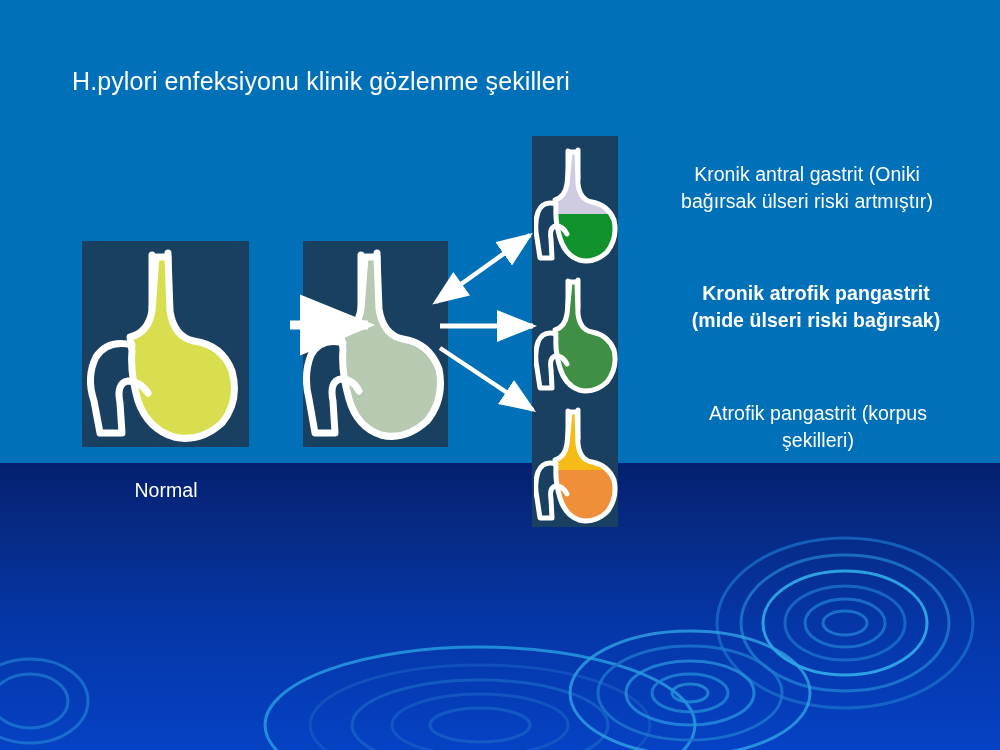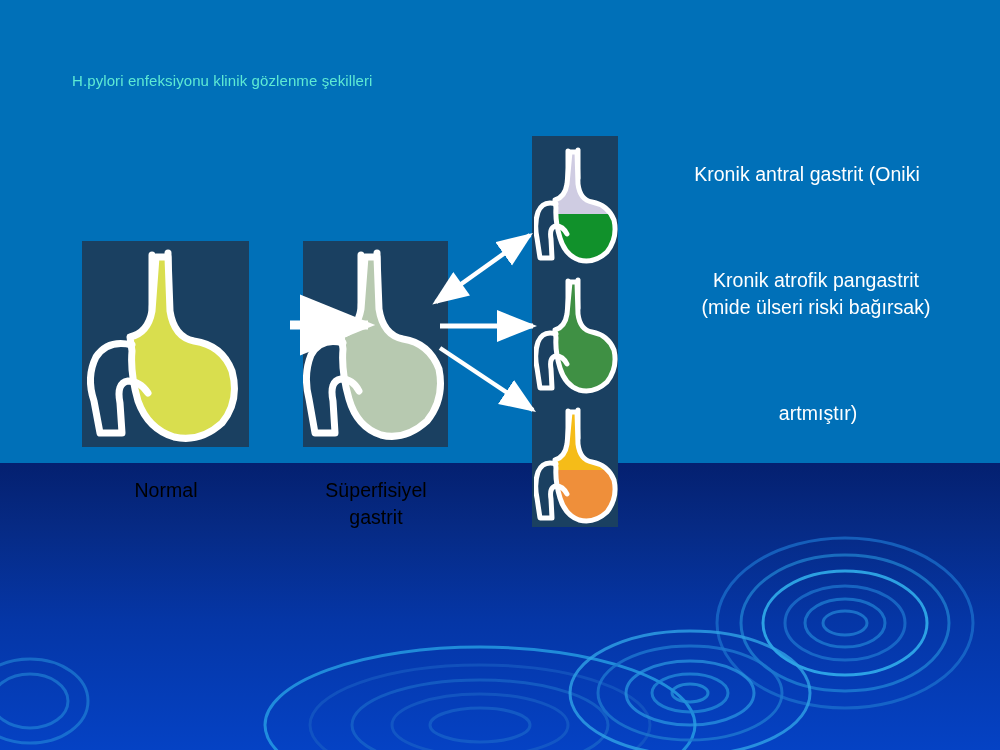--- a/index.html
+++ b/index.html
@@ -24,32 +24,32 @@
   #panel-column{left:532px;top:136px;width:86px;height:391px;}
 
   .stomach-svg{position:absolute;display:block;}
 
   
   .arrow-layer{position:absolute;left:0;top:0;width:1000px;height:750px;pointer-events:none;}
 
   
   .slide-title{
     position:absolute;left:72px;top:68px;width:560px;
-    color:#5eead4;font-size:15px;line-height:26px;letter-spacing:.1px;
+    color:#ffffff;font-size:25px;line-height:26px;letter-spacing:.1px;
   }
   .side-label{
     position:absolute;color:#ffffff;font-size:19.5px;line-height:26.5px;
     text-align:center;letter-spacing:.05px;
   }
   #label-antral{left:620px;top:161px;width:374px;}
-  #label-pangastritis{left:646px;top:267px;width:340px;}
+  #label-pangastritis{left:646px;top:280px;width:340px;font-weight:bold;}
   #label-corpus{left:648px;top:400px;width:340px;}
 
   .bottom-caption{
-    position:absolute;color:#000000;font-size:19.5px;line-height:26.5px;
+    position:absolute;color:#ffffff;font-size:19.5px;line-height:26.5px;
     text-align:center;letter-spacing:.05px;
   }
   #caption-normal{left:70px;top:477px;width:192px;}
   #caption-superficial{left:296px;top:477px;width:160px;}
 </style>
 </head>
 <body>
 
 <div id="slide">
 
@@ -111,24 +111,20 @@
         <path d="M74 12 L74 58"></path>
       </g>
       <path d="M62 16 L74 16 L76 68 Q80 94 100 98 Q126 102 136 128
                Q142 158 124 180 Q102 200 78 194 Q54 186 46 158
                Q38 130 40 108 L38 94 Q54 90 58 68 Z" fill="#b7c9b0" stroke="#ffffff" stroke-width="7" stroke-linejoin="round"></path>
       <g stroke="#ffffff" stroke-width="7" stroke-linejoin="round" stroke-linecap="round" fill="none">
         <path d="M40 102 Q18 96 8 114 Q0 134 6 158 L12 192 L32 192 L30 160
                  Q26 140 38 138 Q50 138 56 150"></path>
       </g>
     </svg>
-  </div>
-  <div class="bottom-caption" id="caption-superficial">
-    <div>Süperfisiyel</div>
-    <div>gastrit</div>
   </div>
 
   <div class="panel" id="panel-column">
 
     <svg class="stomach-svg" style="left:2px;top:6px;" width="84" height="124" viewBox="0 0 84 124">
       <defs>
         <clipPath id="clipA">
           <path d="M36 10 L43 10 L44 42 Q46 58 58 60 Q74 63 80 78
                    Q84 96 73 110 Q60 122 45 118 Q31 113 26 96
                    Q21 79 22 66 L21 58 Q31 55 33 42 Z"></path>
@@ -208,24 +204,26 @@
 
     <line x1="436" y1="302" x2="530" y2="235" stroke="#ffffff" stroke-width="4.5" marker-end="url(#ah)" marker-start="url(#ahback)"></line>
 
     <line x1="440" y1="326" x2="533" y2="326" stroke="#ffffff" stroke-width="5" marker-end="url(#ah)"></line>
 
     <line x1="440" y1="348" x2="533" y2="410" stroke="#ffffff" stroke-width="4.5" marker-end="url(#ah)"></line>
   </svg>
 
   <div class="side-label" id="label-antral">
     <div>Kronik antral gastrit (Oniki</div>
+    <div>bağırsak ülseri riski artmıştır)</div>
   </div>
 
   <div class="side-label" id="label-pangastritis">
     <div>Kronik atrofik pangastrit</div>
     <div>(mide ülseri riski bağırsak)</div>
   </div>
 
   <div class="side-label" id="label-corpus">
-    <div>artmıştır)</div>
+    <div>Atrofik pangastrit (korpus</div>
+    <div>şekilleri)</div>
   </div>
 
 </div>
 
 </body></html>

